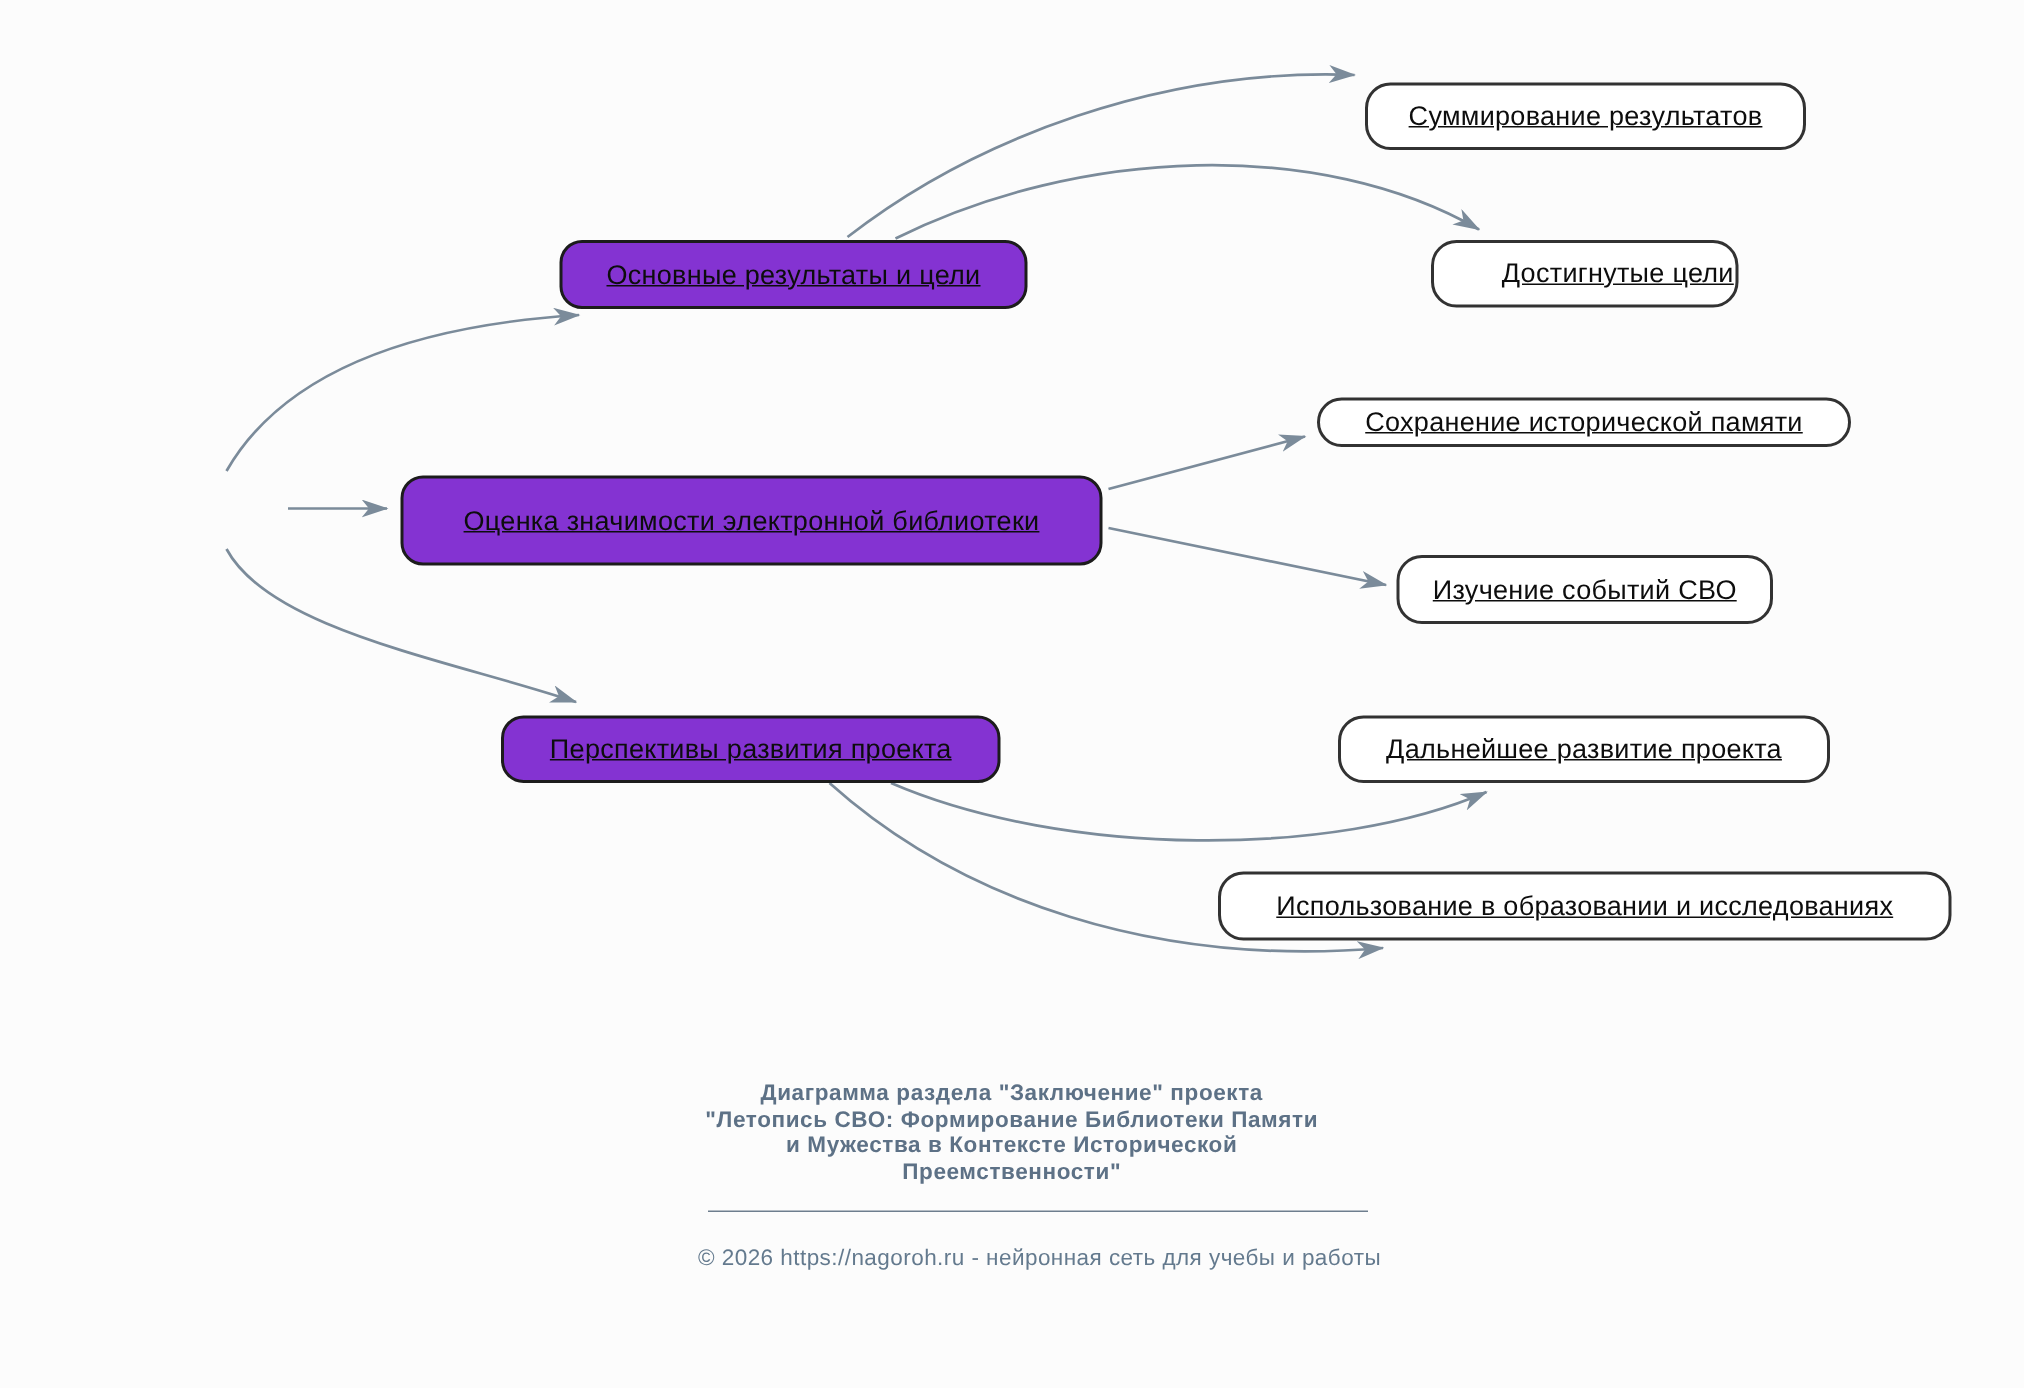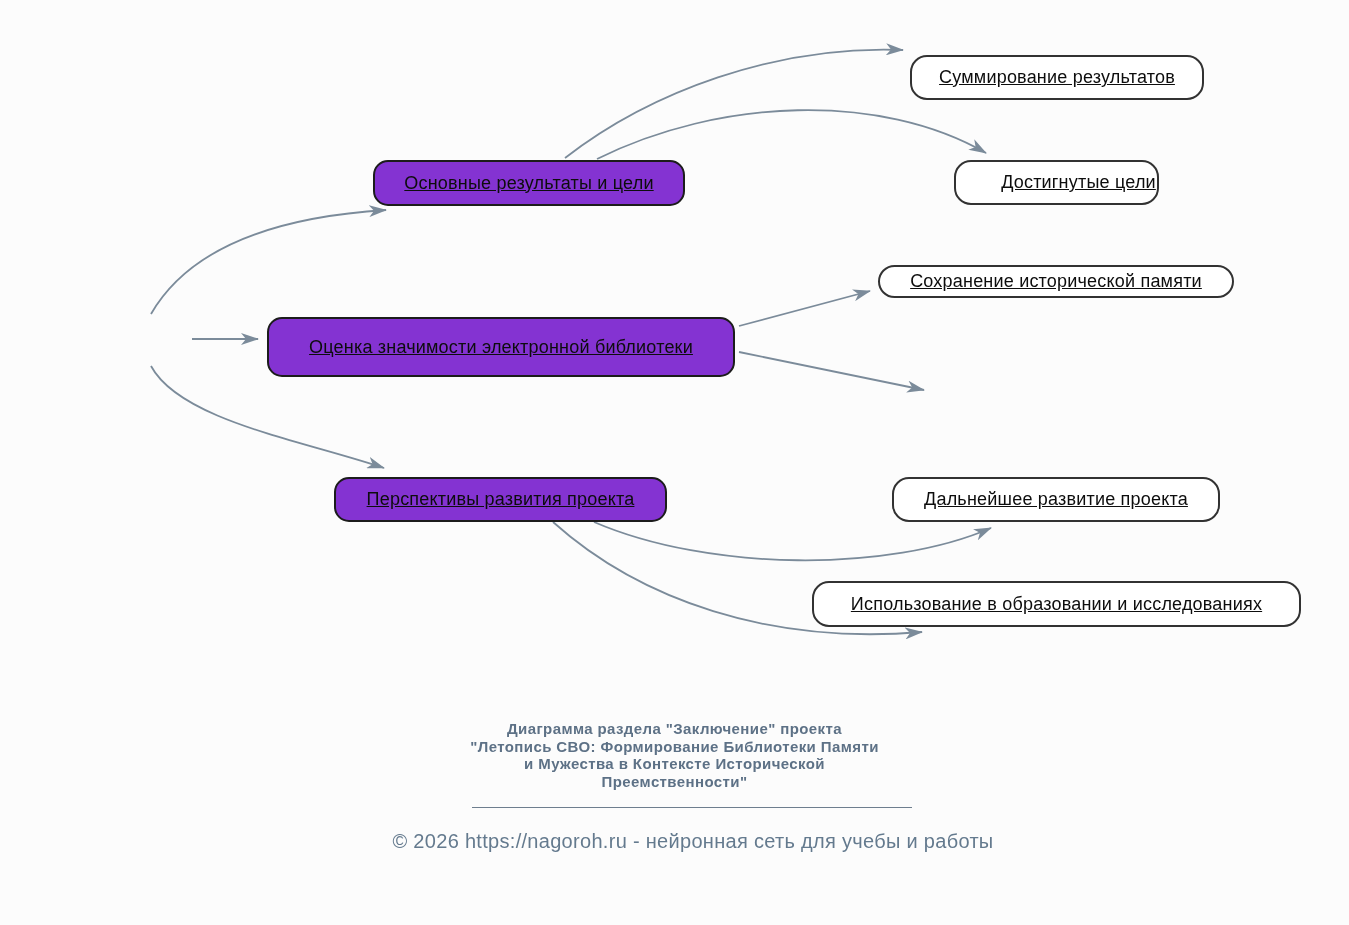--- a/index.html
+++ b/index.html
@@ -38,21 +38,21 @@
   .separator{
     position:absolute;top:807px;left:692px;
     transform:translateX(-50%);
     width:440px;height:0;
     border-top:1.5px solid #6e7e8e;
   }
   .footer{
     position:absolute;top:830px;left:693px;
     transform:translateX(-50%);
     white-space:nowrap;
-    font-size:20px;color:#647a8e;
+    font-size:15px;color:#647a8e;
     letter-spacing:0.3px;
   }
 </style>
 </head>
 <body>
 
 <div class="canvas">
 
   <svg class="edges" viewBox="0 0 1349 925" xmlns="http://www.w3.org/2000/svg">
     <defs>
@@ -79,20 +79,21 @@
   <div class="node branch" style="left: 267px; top: 317px; width: 468px; height: 60px; background: rgb(132, 51, 210);">Оценка значимости электронной библиотеки</div>
 
   <div class="node branch" style="left: 334px; top: 477px; width: 333px; height: 45px; background: rgb(132, 51, 210); text-align: right;">Перспективы развития проекта</div>
 
   <div class="node leaf" style="left:910px;top:55px;width:294px;height:45px;">Суммирование результатов</div>
 
   <div class="node leaf" style="left:954px;top:160px;width:205px;height:45px;padding-left:44px;">Достигнутые цели</div>
 
   <div class="node leaf" style="left:878px;top:265px;width:356px;height:33px;">Сохранение исторической памяти</div>
 
+  <div class="node leaf" style="left:931px;top:370px;width:251px;height:46px;">Изучение событий СВО</div>
 
   <div class="node leaf" style="left:892px;top:477px;width:328px;height:45px;text-align:right;">Дальнейшее развитие проекта</div>
 
   <div class="node leaf" style="left:812px;top:581px;width:489px;height:46px;">Использование в образовании и исследованиях</div>
 
   <div class="caption">
     <div>Диаграмма раздела "Заключение" проекта</div>
     <div>"Летопись СВО: Формирование Библиотеки Памяти</div>
     <div>и Мужества в Контексте Исторической</div>
     <div>Преемственности"</div>

